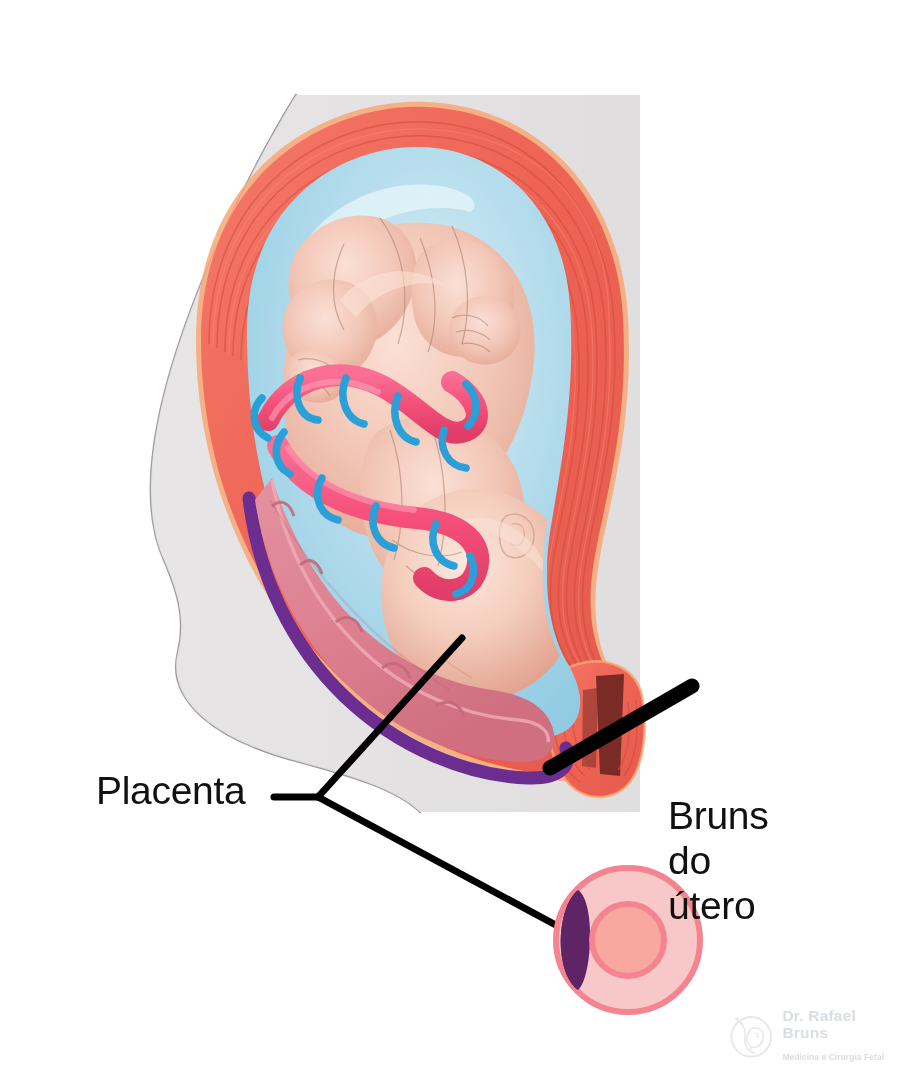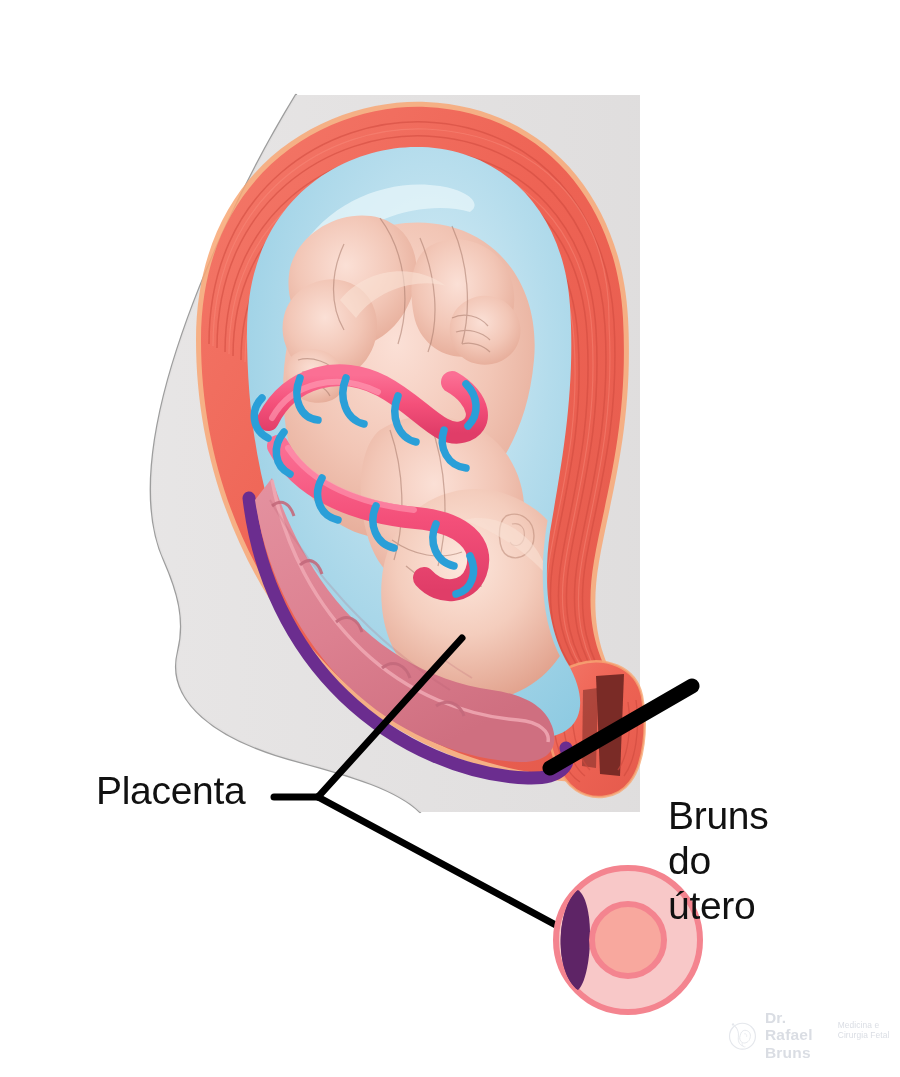--- a/index.html
+++ b/index.html
@@ -55,35 +55,35 @@
     top: 1002px;
     width: 168px;
     height: 66px;
     display: flex;
     align-items: center;
     gap: 6px;
     opacity: 0.82;
   }
   #watermark-text-block {
     display: flex;
-    flex-direction: row;
+    flex-direction: column;
     justify-content: center;
     line-height: 1.1;
   }
   #watermark-name {
     font-family: "Liberation Sans", sans-serif;
     font-size: 15.5px;
     font-weight: 700;
     color: #d2d6de;
     letter-spacing: 0.2px;
   }
   #watermark-tagline {
     font-family: "Liberation Sans", sans-serif;
     font-size: 8.4px;
-    font-weight: 400;
+    font-weight: 700;
     color: #d2d6de;
     letter-spacing: 0.1px;
     margin-top: 12px;
   }
 </style>
 </head>
 <body>
 
 <div id="figure-root">
 

